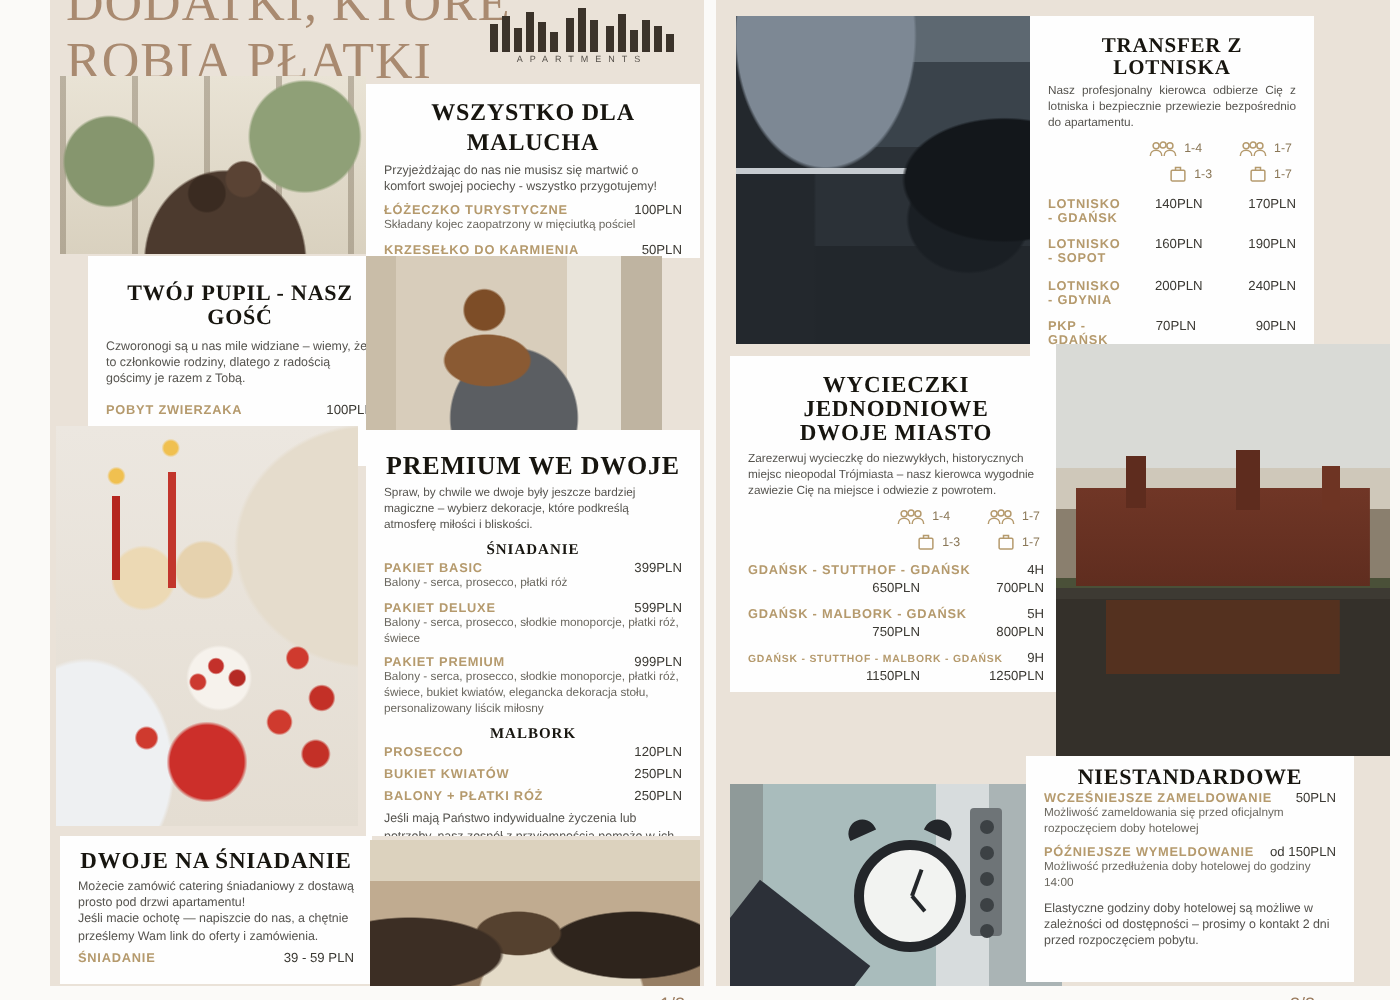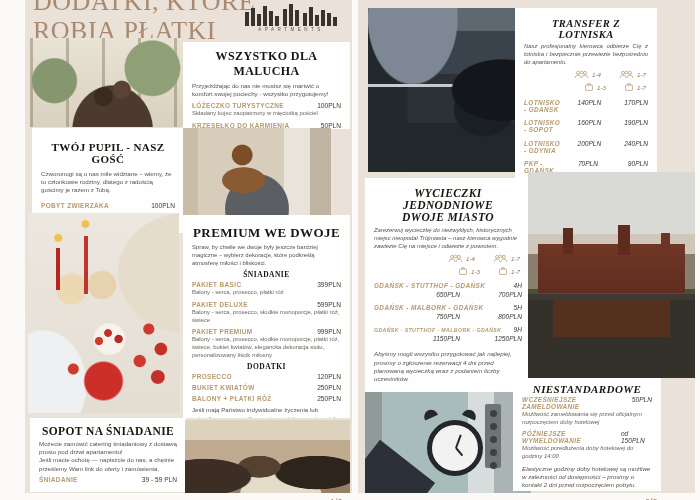--- a/index.html
+++ b/index.html
@@ -1,20 +1,20 @@
 <!DOCTYPE html>
 <html><head>
 <meta charset="utf-8">
 <style>
   html,body{margin:0;padding:0;background:#fbfaf8;}
   .canvas{position:relative;width:700px;height:500px;overflow:hidden;
           font-family:"Liberation Sans",sans-serif;background:#fbfaf8;}
   .page{position:absolute;top:0;height:493px;background:#eae2d8;overflow:hidden;}
   #page1{left:25px;width:327px;}
-  #page2{left:358px;width:337px;font-style:italic;}
+  #page2{left:358px;width:337px;}
   .pagenum{position:absolute;top:485px;font-size:9px;color:#9c7e62;margin-top:12px;}
   #pn1{left:330px;} #pn2{left:645px;text-align:center;}
 
   .card{position:absolute;background:#fefefe;box-sizing:border-box;padding:7px 9px;overflow:hidden;}
   .photo{position:absolute;overflow:hidden;}
   h3{margin:0 0 3px 0;font-family:"Liberation Serif",serif;font-weight:bold;
      color:#17150f;text-align:center;letter-spacing:.4px;}
   .body{margin:0 0 3px 0;font-size:6.2px;line-height:1.32;color:#55534e;}
   .just{text-align:justify;}
   .row{display:flex;justify-content:space-between;align-items:baseline;margin-top:4px;}
@@ -172,21 +172,21 @@
         <span class="price">100PLN</span>
       </div>
       <p class="desc">Składany kojec zaopatrzony w mięciutką pościel</p>
       <div class="row">
         <span class="lbl">KRZESEŁKO DO KARMIENIA</span>
         <span class="price">50PLN</span>
       </div>
 
     </div>
 
-    <div class="card" style="left:7px;top:128px;width:152px;height:105px;">
+    <div class="card" style="left:19px;top:128px;width:152px;height:105px;">
       <h3 style="font-size:11px;margin-top:6px;">TWÓJ PUPIL - NASZ GOŚĆ</h3>
       <p class="body" style="margin-top:5px;">Czworonogi są u nas mile widziane – wiemy, że to członkowie rodziny, dlatego z radością gościmy je razem z Tobą.</p>
       <div class="row" style="margin-top:7px;">
         <span class="lbl">POBYT ZWIERZAKA</span>
         <span class="price">100PLN</span>
       </div>
     </div>
 
     <div class="photo" id="dog-photo"></div>
 
@@ -202,40 +202,40 @@
       <div class="row">
         <span class="lbl">PAKIET DELUXE</span>
         <span class="price">599PLN</span>
       </div>
       <p class="desc">Balony - serca, prosecco, słodkie monoporcje, płatki róż, świece</p>
       <div class="row">
         <span class="lbl">PAKIET PREMIUM</span>
         <span class="price">999PLN</span>
       </div>
       <p class="desc">Balony - serca, prosecco, słodkie monoporcje, płatki róż, świece, bukiet kwiatów, elegancka dekoracja stołu, personalizowany liścik miłosny</p>
-      <div class="subhead">DODATKI</div>
+      <div class="subhead">MALBORK</div>
       <div class="row" style="margin-top:2px;">
         <span class="lbl">PROSECCO</span>
         <span class="price">120PLN</span>
       </div>
       <div class="row">
         <span class="lbl">BUKIET KWIATÓW</span>
         <span class="price">250PLN</span>
       </div>
       <div class="row">
         <span class="lbl">BALONY + PŁATKI RÓŻ</span>
         <span class="price">250PLN</span>
       </div>
       <p class="body" style="margin-top:4px;">Jeśli mają Państwo indywidualne życzenia lub potrzeby, nasz zespół z przyjemnością pomoże w ich realizacji – zapraszamy do kontaktu!</p>
     </div>
 
     <div class="photo" id="romantic-photo"></div>
 
     <div class="card" style="left:5px;top:418px;width:156px;height:74px;">
-      <h3 style="font-size:11.5px;">SOPOT NA ŚNIADANIE</h3>
+      <h3 style="font-size:11.5px;">DWOJE NA ŚNIADANIE</h3>
       <p class="body" style="margin-bottom:0;">Możecie zamówić catering śniadaniowy z dostawą prosto pod drzwi apartamentu!</p>
       <p class="body" style="margin-top:0;">Jeśli macie ochotę — napiszcie do nas, a chętnie prześlemy Wam link do oferty i zamówienia.</p>
       <div class="row" style="margin-top:3px;">
         <span class="lbl">ŚNIADANIE</span>
         <span class="price">39 - 59 PLN</span>
       </div>
     </div>
 
     <div class="photo" id="dinner-photo"></div>
   </div>
@@ -311,21 +311,21 @@
         <span class="price c2">240PLN</span>
       </div>
       <div class="trow">
         <span class="lbl">PKP - GDAŃSK</span>
         <span class="price c1">70PLN</span>
         <span class="price c2">90PLN</span>
       </div>
 
     </div>
 
-    <div class="card" style="left:7px;top:178px;width:166px;height:214px;">
+    <div class="card" style="left:7px;top:178px;width:166px;height:168px;">
       <h3 style="font-size:11.5px;margin-top:2px;margin-bottom:0;">WYCIECZKI JEDNODNIOWE</h3>
       <h3 style="font-size:11.5px;margin-bottom:4px;">DWOJE MIASTO</h3>
       <p class="body" style="font-size:5.9px;">Zarezerwuj wycieczkę do niezwykłych, historycznych miejsc nieopodal Trójmiasta – nasz kierowca wygodnie zawiezie Cię na miejsce i odwiezie z powrotem.</p>
       <div class="cap">
         <div class="cap-row">
           <span class="cap-item">
             <svg width="15" height="9" viewBox="0 0 26 14">
                 <g fill="none" stroke="#b59a6d" stroke-width="1.3">
                   <circle cx="7" cy="4.2" r="2.6"></circle>
                   <circle cx="13" cy="3.6" r="2.6"></circle>
@@ -409,21 +409,21 @@
         </span>
       <span class="clock-bell bell-l"></span>
       <span class="clock-bell bell-r"></span>
       <span class="clock-face">
         <span class="clock-hand-a"></span>
           <span class="clock-hand-b"></span>
       </span>
       <span class="sleeve"></span>
     </div>
 
-    <div class="card" style="left:155px;top:378px;width:148px;height:113px;padding-top:5px;">
+    <div class="card" style="left:155px;top:378px;width:164px;height:113px;padding-top:5px;">
       <h3 style="font-size:11px;margin-bottom:0;">NIESTANDARDOWE</h3>
       <div class="row" style="margin-top:1px;">
         <span class="lbl">WCZEŚNIEJSZE ZAMELDOWANIE</span>
         <span class="price">50PLN</span>
       </div>
       <p class="desc">Możliwość zameldowania się przed oficjalnym rozpoczęciem doby hotelowej</p>
       <div class="row">
         <span class="lbl">PÓŹNIEJSZE WYMELDOWANIE</span>
         <span class="price">od 150PLN</span>
       </div>

